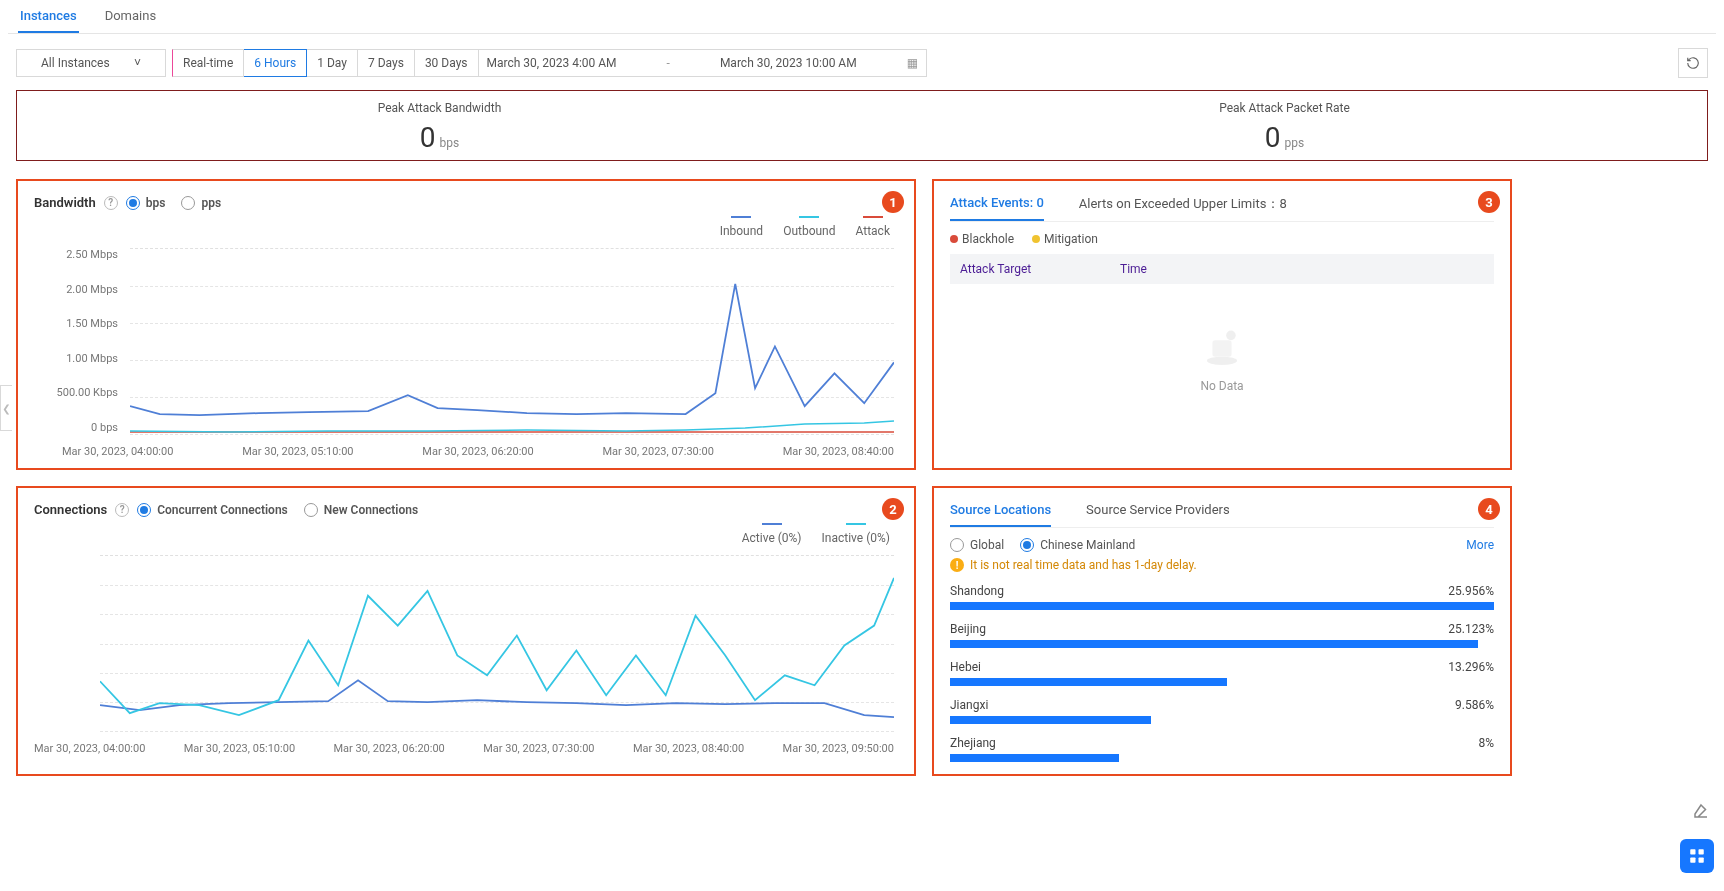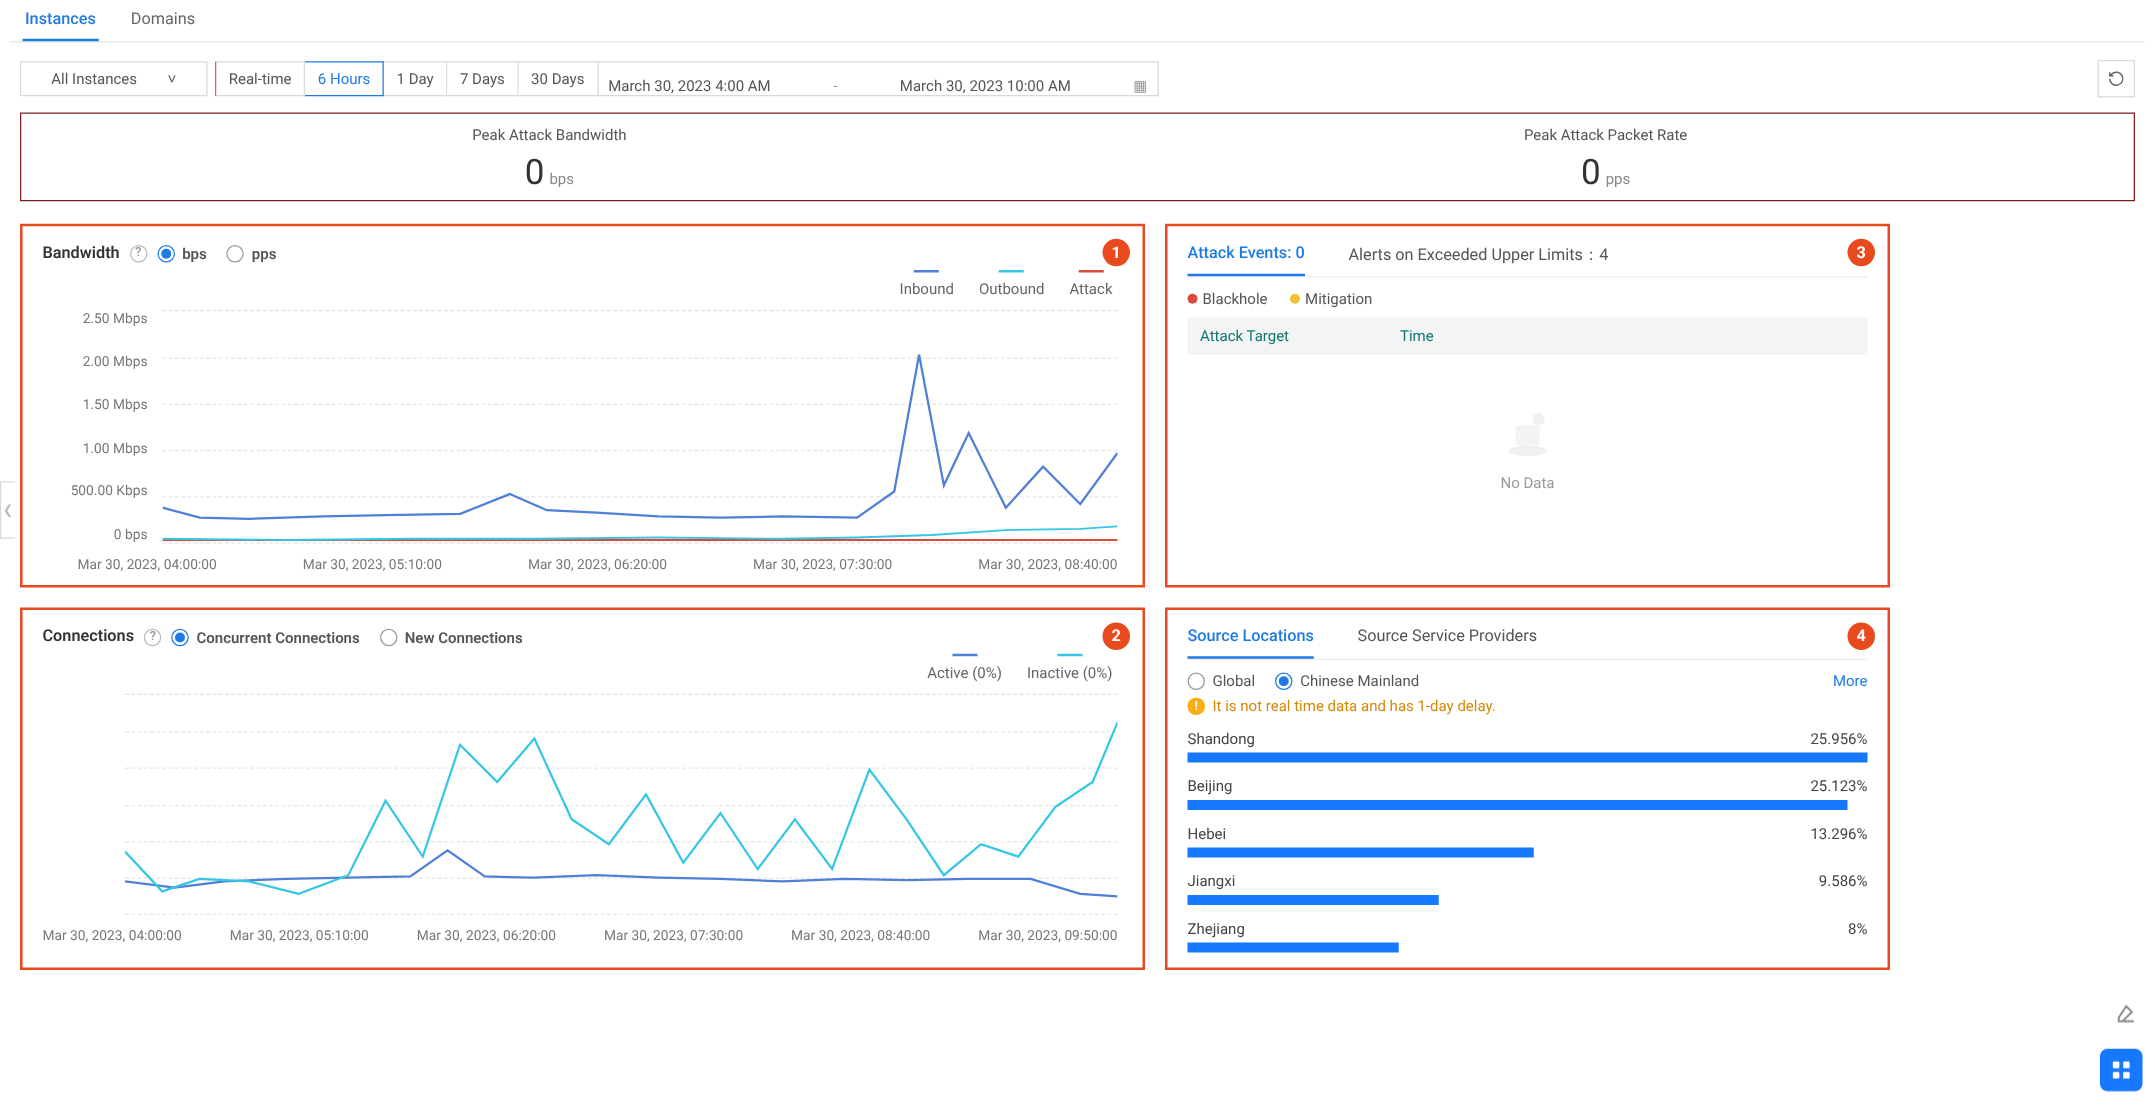--- a/index.html
+++ b/index.html
@@ -7,21 +7,21 @@
   .page { width: 1724px; padding: 0 8px 12px 8px; }
   .tabs-row { border-bottom: 1px solid #e5e5e5; padding: 0 10px; display: flex; gap: 24px; }
   .tab { padding: 8px 2px; cursor: pointer; font-size: 13px; color: #666; }
   .tab.active { color: #1f7be3; border-bottom: 2px solid #1f7be3; font-weight: 500; }
   .controls-row { display: flex; gap: 6px; padding: 14px 8px 12px; align-items: center; }
   .select { border: 1px solid #d9d9d9; padding: 6px 24px; min-width: 150px; display: flex; justify-content: space-between; align-items: center; cursor: pointer; font-size: 12px; color:#555; }
   .segmented { display: flex; }
   .seg-btn { border: 1px solid #d9d9d9; border-left: none; padding: 6px 10px; cursor: pointer; font-size: 12px; color:#555; background:#fff; }
   .seg-btn:first-child { border-left: 1px solid #ec4899; }
   .seg-btn.active { border-color: #1f7be3; color: #1f7be3; background:#fff; position:relative; }
-  .date-range { border:1px solid #d9d9d9; border-left:none; display:flex; align-items:flex-end; padding:0 8px; gap:50px; min-width:350px; color:#555;}
+  .date-range { border:1px solid #d9d9d9; border-left:none; display:flex; align-items:center; padding:0 8px; gap:50px; min-width:350px; color:#555;}
   .date-range span.dash{color:#999;}
   .icon-btn { border:1px solid #d9d9d9; width:30px; height:30px; display:flex; align-items:center; justify-content:center; margin-left:auto; cursor:pointer; }
   .icon-btn svg{width:14px;height:14px;stroke:#666;}
 
   .kpi-row { display:flex; border:1px solid #7f1d1d; margin: 0 8px 18px; padding: 10px 0 6px;}
   .kpi { flex:1; text-align:center; }
   .kpi .lbl{ font-size:12px; color:#555; margin-bottom:6px;}
   .kpi .val{ font-size:28px; font-weight:400;}
   .kpi .unit{ font-size:12px; color:#888; margin-left:4px;}
 
@@ -43,21 +43,21 @@
   .plot { position:absolute; left:96px; right:4px; top:0; bottom:24px; border-top:1px dashed #e0e0e0;}
   .gridline{position:absolute; left:0; right:0; border-top:1px dashed #e5e5e5;}
   .xlabels { position:absolute; left:28px; right:4px; bottom:0; display:flex; justify-content:space-between; color:#777; font-size:11px;}
   svg.chart-svg{position:absolute; inset:0; width:100%; height:100%;}
 
   .subtabs { display:flex; gap:35px; border-bottom:1px solid #eee; font-size:13px; margin-bottom:10px;}
   .subtab { padding-bottom:8px; color:#555; cursor:pointer;}
   .subtab.active{ color:#1f7be3; border-bottom:2px solid #1f7be3; font-weight:500;}
   .legend-dot{width:8px;height:8px;border-radius:50%;display:inline-block;margin-right:4px;}
   .evt-legend{font-size:12px;color:#555;display:flex;gap:18px;margin-bottom:8px;}
-  .tbl-head{display:flex;background:#f3f4f6;padding:8px 10px;font-size:12px;color:#0f766e;}
+  .tbl-head{display:flex;background:#f3f4f6;padding:8px 10px;font-size:12px;color:#4c1d95;}
   .tbl-head .c1{width:160px;} .tbl-head .c2{flex:1;}
   .nodata{display:flex;flex-direction:column;align-items:center;justify-content:center;color:#999;height:150px;gap:10px;}
   .nodata svg{width:44px;height:44px;opacity:0.45;}
 
   .more-link{color:#1f7be3;font-size:12px;margin-left:auto;cursor:pointer;}
   .warn{color:#d48806;font-size:12px;display:flex;align-items:center;gap:6px;margin:6px 0 10px;}
   .warn .icon{width:14px;height:14px;background:#faad14;border-radius:50%;color:#fff;display:inline-flex;align-items:center;justify-content:center;font-size:10px;font-weight:bold;}
   .bar-row{margin:12px 0 2px;}
   .bar-head{display:flex;justify-content:space-between;font-size:12px;color:#444;margin-bottom:4px;}
   .bar-track{height:8px;background:#fff;width:100%;}
@@ -177,21 +177,21 @@
           <span>Mar 30, 2023, 07:30:00</span>
           <span>Mar 30, 2023, 08:40:00</span>
         </div>
       </div>
     </div>
 
     <div class="panel">
       <div class="badge">3</div>
       <div class="subtabs">
         <div class="subtab active">Attack Events: 0</div>
-        <div class="subtab">Alerts on Exceeded Upper Limits：4</div>
+        <div class="subtab">Alerts on Exceeded Upper Limits：8</div>
       </div>
       <div class="evt-legend">
         <span><span class="legend-dot" style="background:#d94b3a"></span><span>Blackhole</span></span>
         <span><span class="legend-dot" style="background:#f0c330"></span><span>Mitigation</span></span>
       </div>
       <div class="tbl-head">
         <div class="c1">Attack Target</div>
         <div class="c2">Time</div>
       </div>
       <div class="nodata">

